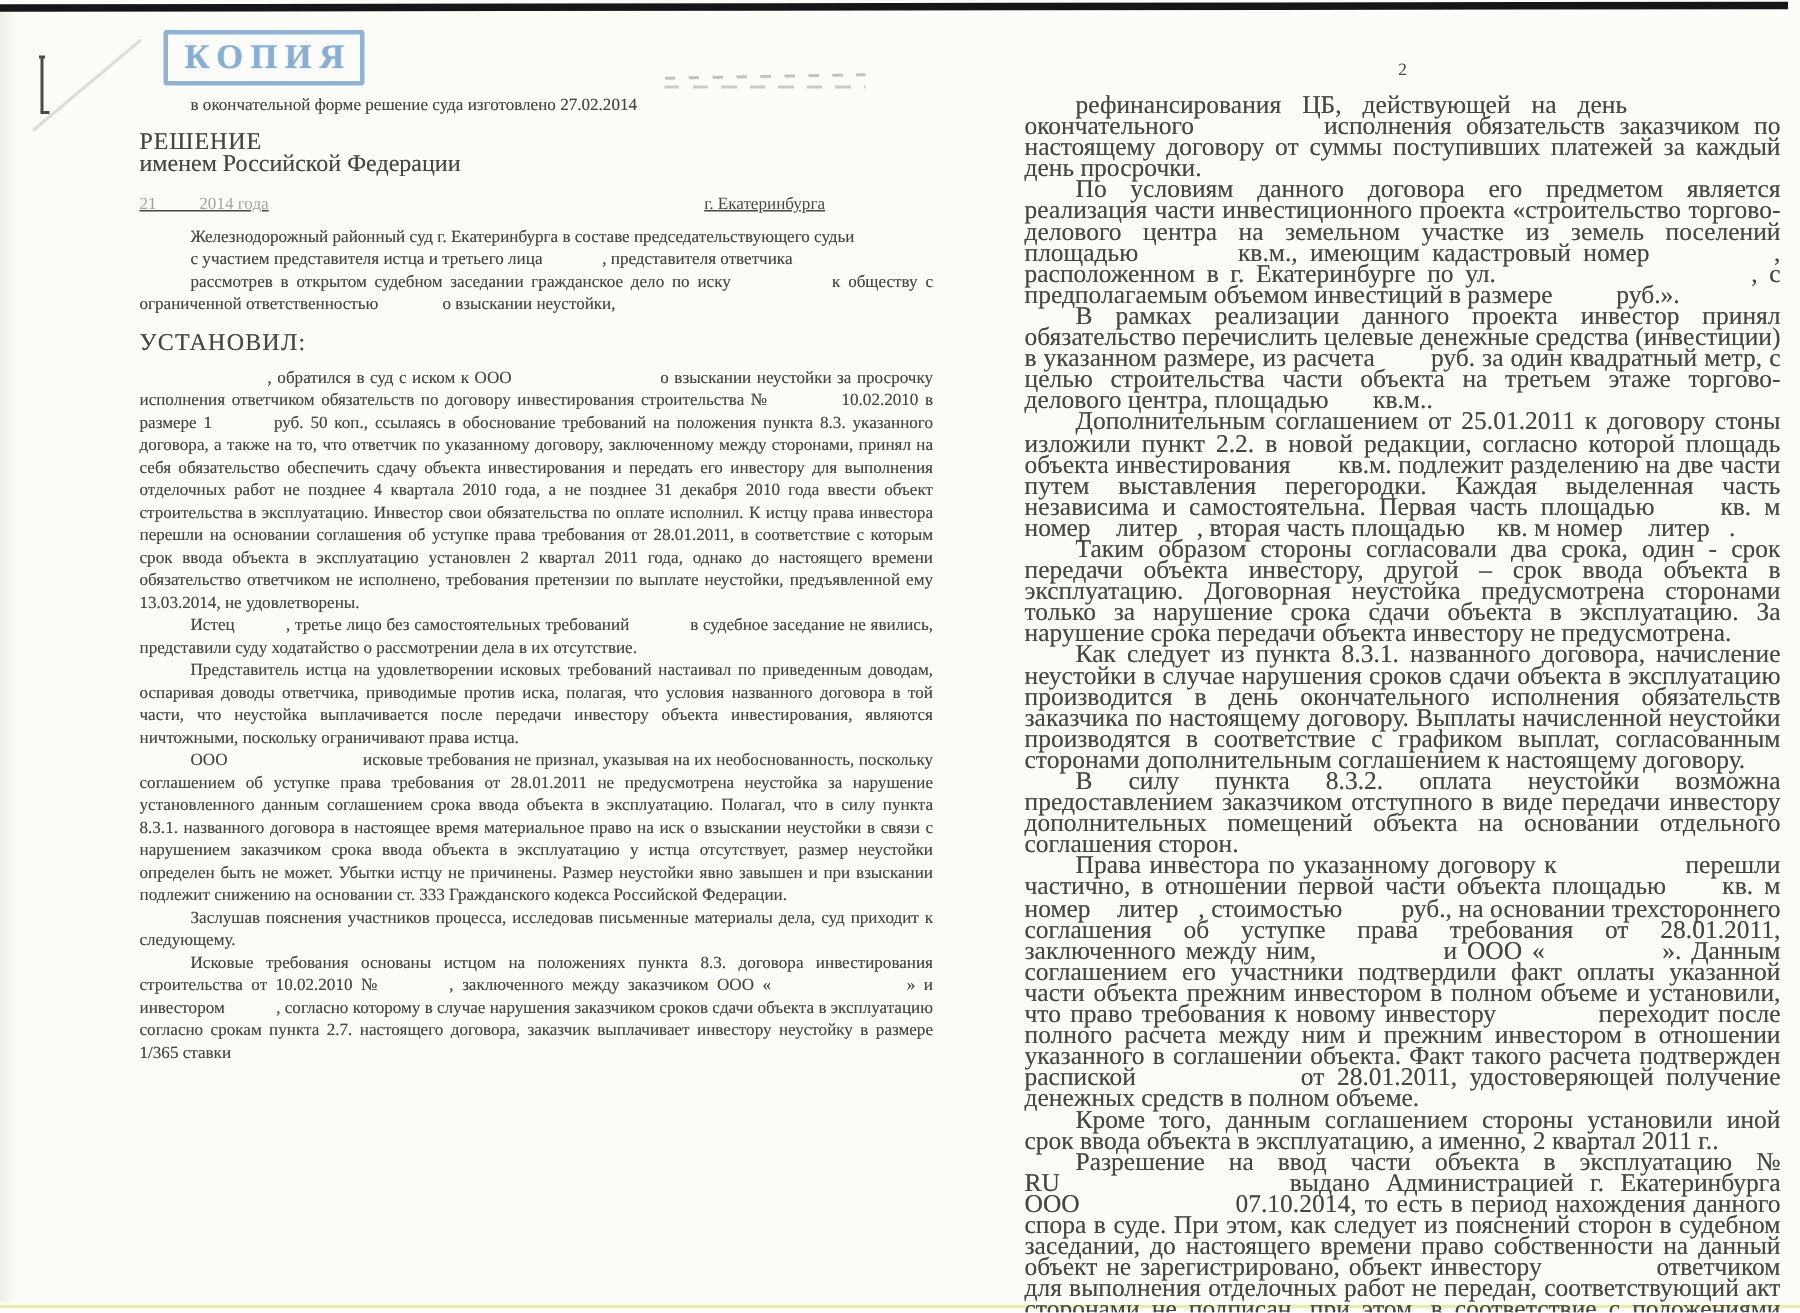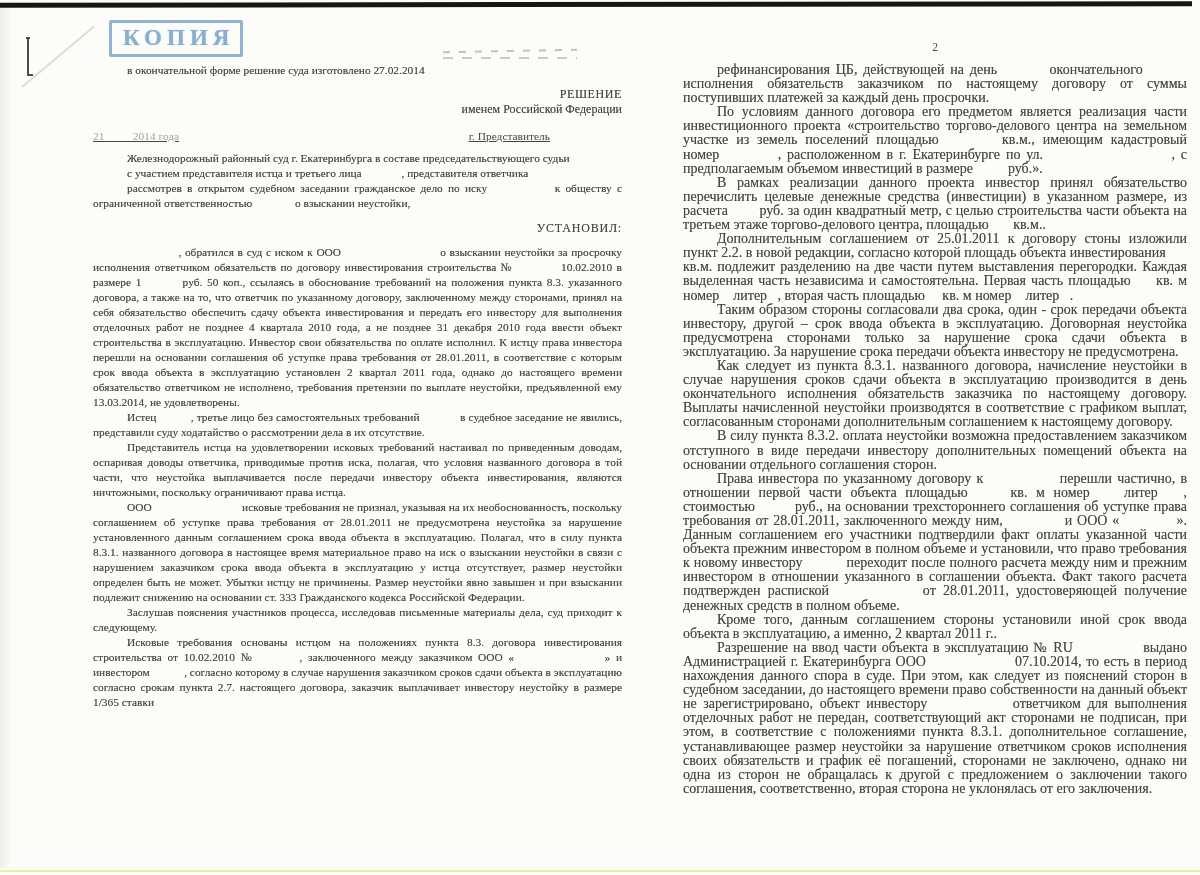--- a/index.html
+++ b/index.html
@@ -20,31 +20,31 @@
   .pencil { position:absolute; left:443px; top:50px; width:134px; opacity:.85; }
   .pencil-r1 { height:2px; background:repeating-linear-gradient(90deg,#b9b9b0 0 7px,transparent 7px 16px); margin-bottom:5px; transform:rotate(-1deg); }
   .pencil-r2 { height:1.5px; background:repeating-linear-gradient(90deg,#c3c3ba 0 10px,transparent 10px 19px); }
 
   
   .page { position:absolute; }
   .page1 { left:93px; top:18px; width:529px; }
   .page2 { left:683px; top:40px; width:504px; }
   p { margin:0; text-indent:34px; text-align:justify; font-size:11.4px; line-height:15px;
       text-shadow:0 0 .4px rgba(70,70,64,.55); }
-  .page2 p { font-size:14px; line-height:14.1px; }
+  .page2 p { font-size:17px; line-height:14.1px; }
 
   .stamp {
     display:inline-block; margin:2px 0 6px 16px;
     border:3px solid #7fa9cf; color:#78a5ce;
     font-weight:bold; font-size:23px; letter-spacing:5px;
     padding:2px 6px 3px 11px; border-radius:2px; opacity:.88;
     text-shadow:0 0 1px rgba(125,168,206,.8);
   }
   .finalized { text-indent:34px; text-align:left; }
-  .center { text-align:right; font-size:12px; line-height:15px; text-shadow:0 0 .4px rgba(70,70,64,.55); }
+  .center { text-align:left; font-size:16px; line-height:15px; text-shadow:0 0 .4px rgba(70,70,64,.55); }
   .title { margin-top:9px; letter-spacing:.6px; }
   .dateline { display:flex; justify-content:space-between; margin:12px 0 7px; font-size:11.4px; line-height:15px;text-decoration:underline; }
   .dateline .right { padding-right:72px; }
   .faded { color:#a6a69c; filter:blur(.35px); }
   .ustanovil { margin:10px 0 9px; letter-spacing:.8px; }
   .pagenum { text-align:center; font-size:11.5px; line-height:14px; margin-bottom:9px; }
 </style>
 </head>
 <body>
 
@@ -59,21 +59,21 @@
   </div>
   <div class="edge-bottom"></div>
 
   <div class="page page1">
     <div class="stamp">КОПИЯ</div>
     <p class="finalized">в окончательной форме решение суда изготовлено 27.02.2014</p>
     <div class="center title">РЕШЕНИЕ</div>
     <div class="center">именем Российской Федерации</div>
     <div class="dateline">
       <span class="faded">21&nbsp;&nbsp;&nbsp;&nbsp;&nbsp;&nbsp;&nbsp;&nbsp;&nbsp;&nbsp;2014 года</span>
-      <span class="right">г. Представитель</span>
+      <span class="right">г. Екатеринбурга</span>
     </div>
     <p>Железнодорожный районный суд г. Екатеринбурга в составе председательствующего судьи&nbsp;&nbsp;&nbsp;&nbsp;&nbsp;&nbsp;&nbsp;&nbsp;&nbsp;&nbsp;&nbsp;&nbsp;</p>
     <p>с участием представителя истца и третьего лица&nbsp;&nbsp;&nbsp;&nbsp;&nbsp;&nbsp;&nbsp;&nbsp;&nbsp;&nbsp;&nbsp;&nbsp;&nbsp;&nbsp;, представителя ответчика&nbsp;&nbsp;&nbsp;&nbsp;&nbsp;&nbsp;&nbsp;&nbsp;&nbsp;&nbsp;&nbsp;&nbsp;&nbsp;&nbsp;</p>
     <p>рассмотрев в открытом судебном заседании гражданское дело по иску&nbsp;&nbsp;&nbsp;&nbsp;&nbsp;&nbsp;&nbsp;&nbsp;&nbsp;&nbsp;&nbsp;&nbsp; к обществу с ограниченной ответственностью&nbsp;&nbsp;&nbsp;&nbsp;&nbsp;&nbsp;&nbsp;&nbsp;&nbsp;&nbsp;&nbsp;&nbsp;&nbsp;&nbsp; о взыскании неустойки,</p>
     <div class="center ustanovil">УСТАНОВИЛ:</div>
     <p>&nbsp;&nbsp;&nbsp;&nbsp;&nbsp;&nbsp;&nbsp;&nbsp;&nbsp;&nbsp;&nbsp;&nbsp;&nbsp;&nbsp;, обратился в суд с иском к ООО&nbsp;&nbsp;&nbsp;&nbsp;&nbsp;&nbsp;&nbsp;&nbsp;&nbsp;&nbsp;&nbsp;&nbsp;&nbsp;&nbsp;&nbsp;&nbsp;&nbsp;&nbsp;&nbsp;&nbsp;&nbsp;&nbsp;&nbsp;&nbsp;&nbsp;&nbsp; о взыскании неустойки за  просрочку исполнения ответчиком обязательств по договору инвестирования строительства №&nbsp;&nbsp;&nbsp;&nbsp;&nbsp;&nbsp;&nbsp;&nbsp;&nbsp;&nbsp; 10.02.2010 в размере 1&nbsp;&nbsp;&nbsp;&nbsp;&nbsp;&nbsp;&nbsp;&nbsp; руб. 50 коп., ссылаясь в обоснование требований на положения пункта 8.3. указанного договора,  а также на то, что ответчик по указанному договору, заключенному между сторонами, принял на себя обязательство  обеспечить  сдачу объекта инвестирования  и передать его инвестору для выполнения отделочных работ  не  позднее 4 квартала 2010 года, а не позднее 31 декабря 2010 года ввести объект строительства в эксплуатацию. Инвестор свои обязательства по оплате исполнил. К истцу права инвестора перешли на основании соглашения об уступке права требования от 28.01.2011, в соответствие  с которым срок ввода объекта в эксплуатацию установлен 2 квартал 2011 года, однако до настоящего времени обязательство ответчиком не исполнено, требования претензии по выплате неустойки, предъявленной ему 13.03.2014, не удовлетворены.</p>
     <p>Истец&nbsp;&nbsp;&nbsp;&nbsp;&nbsp;&nbsp;&nbsp;&nbsp;&nbsp;&nbsp;&nbsp;, третье лицо без самостоятельных требований&nbsp;&nbsp;&nbsp;&nbsp;&nbsp;&nbsp;&nbsp;&nbsp;&nbsp;&nbsp;&nbsp;&nbsp; в судебное заседание не явились, представили суду ходатайство  о рассмотрении дела в их отсутствие.</p>
     <p>Представитель истца на удовлетворении исковых требований настаивал по приведенным доводам, оспаривая доводы ответчика, приводимые против иска, полагая, что условия названного договора в той части, что  неустойка выплачивается после передачи инвестору объекта инвестирования, являются ничтожными, поскольку ограничивают права истца.</p>
     <p>ООО&nbsp;&nbsp;&nbsp;&nbsp;&nbsp;&nbsp;&nbsp;&nbsp;&nbsp;&nbsp;&nbsp;&nbsp;&nbsp;&nbsp;&nbsp;&nbsp;&nbsp;&nbsp;&nbsp;&nbsp;&nbsp;&nbsp;&nbsp;&nbsp;&nbsp;&nbsp;&nbsp;&nbsp;&nbsp;&nbsp; исковые требования не признал, указывая на их необоснованность, поскольку   соглашением об уступке права требования от  28.01.2011 не предусмотрена неустойка за нарушение установленного данным соглашением срока ввода объекта в эксплуатацию. Полагал, что в силу пункта 8.3.1. названного договора  в настоящее время материальное право на иск о взыскании неустойки в связи с нарушением  заказчиком срока ввода объекта в эксплуатацию у истца отсутствует, размер неустойки определен быть не может. Убытки истцу не причинены. Размер неустойки явно завышен и при взыскании подлежит снижению на основании ст. 333 Гражданского кодекса Российской Федерации.</p>
     <p>Заслушав пояснения участников процесса, исследовав письменные материалы дела, суд приходит к следующему.</p>

